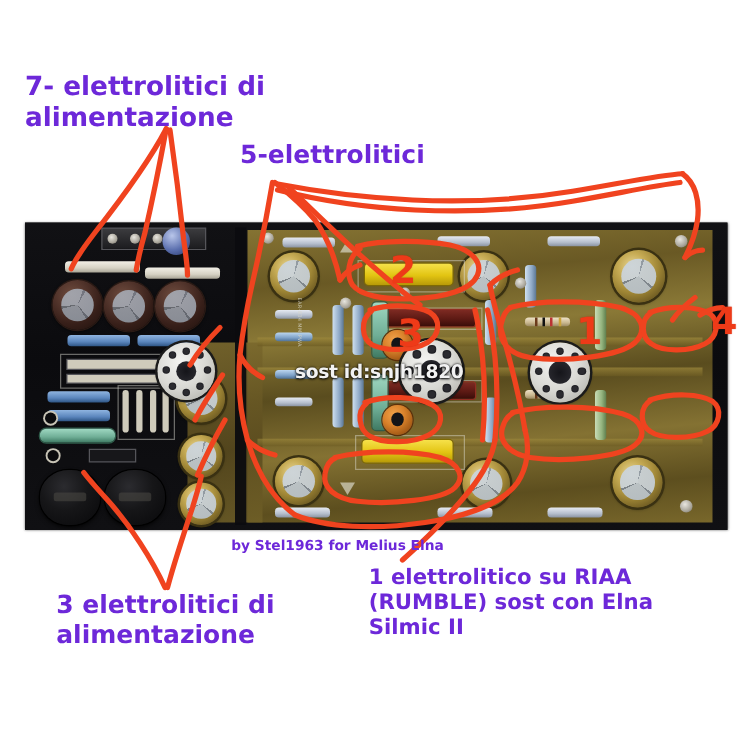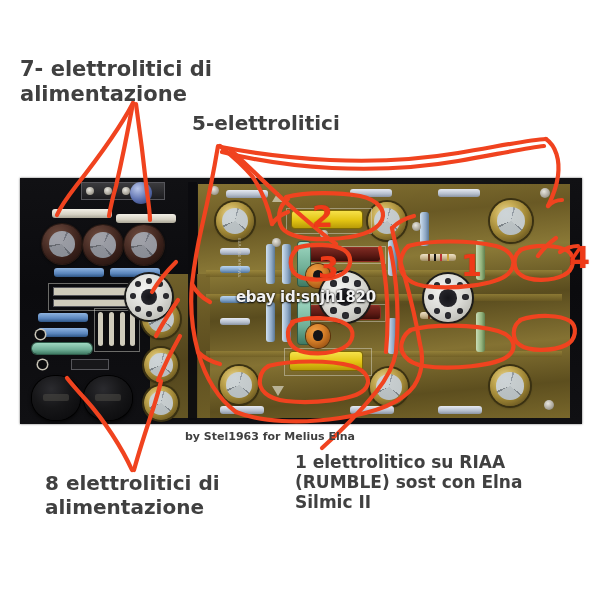--- a/index.html
+++ b/index.html
@@ -128,21 +128,21 @@
   
   .watermark{
     position:absolute;left:236px;top:288px;
     color:#f2f2f2;font-size:15px;font-weight:700;letter-spacing:-.3px;
     text-shadow:0 0 2px rgba(0,0,0,.95),0 1px 2px rgba(0,0,0,.9);
     white-space:nowrap;pointer-events:none;
   }
 
   
   .anno{
-    position:absolute;color:#404040;font-weight:700;white-space:pre;
+    position:absolute;color:#6d28d9;font-weight:700;white-space:pre;
     line-height:1.18;font-family:"DejaVu Sans","Liberation Sans",sans-serif;
   }
   #anno-7{left:20px;top:57px;font-size:21px;}
   #anno-5{left:192px;top:112px;font-size:20px;}
   #anno-6{left:45px;top:472px;font-size:20px;}
   #anno-8{left:295px;top:452px;font-size:17px;}
   #credit{left:185px;top:431px;font-size:11px;}
   .num{
     position:absolute;color:#ee3a18;font-weight:700;font-size:30px;
     font-family:"DejaVu Sans","Liberation Sans",sans-serif;line-height:1;
@@ -315,21 +315,21 @@
     <div class="pad" style="left:252px;top:60px;width:9px;height:9px;"></div>
     <div class="pad" style="left:300px;top:52px;width:8px;height:8px;"></div>
     <div class="pad" style="left:392px;top:44px;width:9px;height:9px;"></div>
     <div class="pad" style="left:520px;top:10px;width:10px;height:10px;"></div>
     <div class="pad" style="left:524px;top:222px;width:10px;height:10px;"></div>
     <div class="hole" style="left:16px;top:152px;width:9px;height:9px;"></div>
     <div class="hole" style="left:18px;top:182px;width:9px;height:9px;"></div>
 
   </div>
 
-  <div class="watermark">ebay id:snjh1820</div>
+  <div class="watermark">sost id:snjh1820</div>
 
   <svg id="ink" viewBox="0 0 600 600">
     <g fill="none" stroke="#f0431f" stroke-width="4.2" stroke-linecap="round" stroke-linejoin="round">
 
       <path d="M133,103 C120,128 98,158 76,186 C66,199 60,208 57,215"></path>
       <path d="M133,103 C128,130 122,160 116,186 C112,200 110,210 109,216"></path>
       <path d="M136,104 C140,132 144,164 147,192 C149,206 150,214 150,220"></path>
 
       <path d="M218,146 C214,170 208,200 202,226 C197,248 194,266 192,284
                C190,306 192,330 198,352 C206,380 220,400 236,412"></path>
@@ -389,21 +389,21 @@
                C552,352 528,351 520,345 C512,340 511,326 521,320"></path>
 
       <path d="M556,238 C548,244 542,250 538,256"></path>
       <path d="M560,252 C566,248 572,246 578,246"></path>
     </g>
   </svg>
 
   <div class="anno" id="anno-7">7- elettrolitici di
 alimentazione</div>
   <div class="anno" id="anno-5">5-elettrolitici</div>
-  <div class="anno" id="anno-6">8 elettrolitici di
+  <div class="anno" id="anno-6">3 elettrolitici di
 alimentazione</div>
   <div class="anno" id="anno-8">1 elettrolitico su RIAA
 (RUMBLE) sost con Elna
 Silmic II</div>
   <div class="anno" id="credit">by Stel1963 for Melius Elna</div>
 
   <div class="num" id="num-1">1</div>
   <div class="num" id="num-2">2</div>
   <div class="num" id="num-3">3</div>
   <div class="num" id="num-4">4</div>

